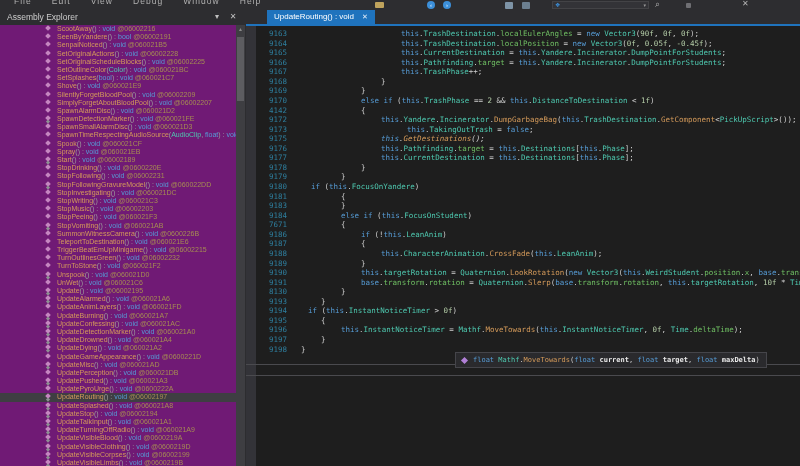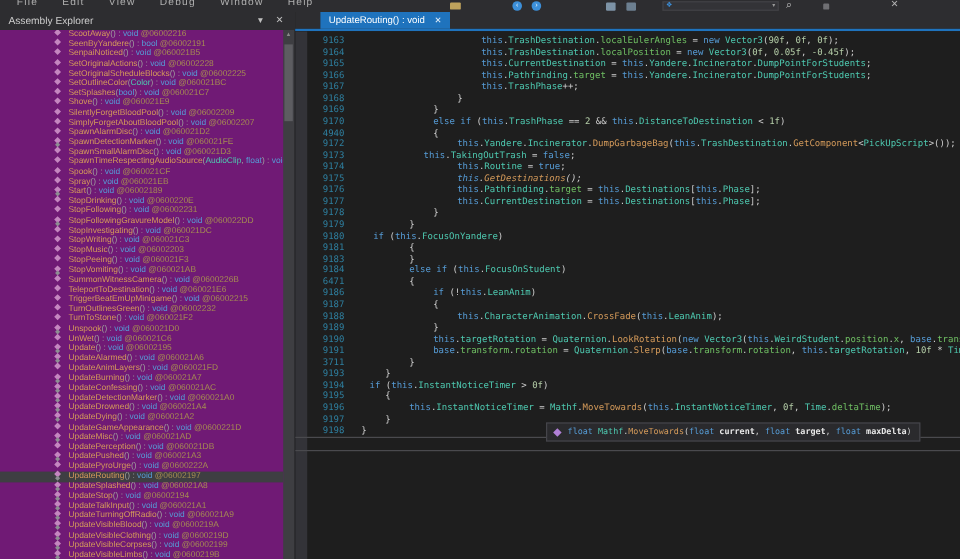--- a/index.html
+++ b/index.html
@@ -164,41 +164,40 @@
     <div class="curline"></div>
     <div class="lines">
         <div class="cline"><span class="gut">9163</span><span class="ctext" style="padding-left: 114px;"><span class="k">this</span><span class="p">.</span><span class="m">TrashDestination</span><span class="p">.</span><span class="f">localEulerAngles</span><span class="p"> = </span><span class="k">new</span><span class="p"> </span><span class="t">Vector3</span><span class="p">(</span><span class="n">90f</span><span class="p">, </span><span class="n">0f</span><span class="p">, </span><span class="n">0f</span><span class="p">);</span></span></div>
         <div class="cline"><span class="gut">9164</span><span class="ctext" style="padding-left: 114px;"><span class="k">this</span><span class="p">.</span><span class="m">TrashDestination</span><span class="p">.</span><span class="f">localPosition</span><span class="p"> = </span><span class="k">new</span><span class="p"> </span><span class="t">Vector3</span><span class="p">(</span><span class="n">0f</span><span class="p">, </span><span class="n">0.05f</span><span class="p">, </span><span class="n">-0.45f</span><span class="p">);</span></span></div>
         <div class="cline"><span class="gut">9165</span><span class="ctext" style="padding-left: 114px;"><span class="k">this</span><span class="p">.</span><span class="m">CurrentDestination</span><span class="p"> = </span><span class="k">this</span><span class="p">.</span><span class="m">Yandere</span><span class="p">.</span><span class="m">Incinerator</span><span class="p">.</span><span class="m">DumpPointForStudents</span><span class="p">;</span></span></div>
         <div class="cline"><span class="gut">9166</span><span class="ctext" style="padding-left: 114px;"><span class="k">this</span><span class="p">.</span><span class="m">Pathfinding</span><span class="p">.</span><span class="f">target</span><span class="p"> = </span><span class="k">this</span><span class="p">.</span><span class="m">Yandere</span><span class="p">.</span><span class="m">Incinerator</span><span class="p">.</span><span class="m">DumpPointForStudents</span><span class="p">;</span></span></div>
         <div class="cline"><span class="gut">9167</span><span class="ctext" style="padding-left: 114px;"><span class="k">this</span><span class="p">.</span><span class="m">TrashPhase</span><span class="p">++;</span></span></div>
         <div class="cline"><span class="gut">9168</span><span class="ctext" style="padding-left: 94px;"><span class="p">}</span></span></div>
         <div class="cline"><span class="gut">9169</span><span class="ctext" style="padding-left: 74px;"><span class="p">}</span></span></div>
         <div class="cline"><span class="gut">9170</span><span class="ctext" style="padding-left: 74px;"><span class="k">else</span><span class="p"> </span><span class="k">if</span><span class="p"> (</span><span class="k">this</span><span class="p">.</span><span class="m">TrashPhase</span><span class="p"> == </span><span class="n">2</span><span class="p"> &amp;&amp; </span><span class="k">this</span><span class="p">.</span><span class="m">DistanceToDestination</span><span class="p"> &lt; </span><span class="n">1f</span><span class="p">)</span></span></div>
-        <div class="cline"><span class="gut">4940</span><span class="ctext" style="padding-left: 74px;"><span class="p">{</span></span></div>
+        <div class="cline"><span class="gut">4142</span><span class="ctext" style="padding-left: 74px;"><span class="p">{</span></span></div>
         <div class="cline"><span class="gut">9172</span><span class="ctext" style="padding-left: 94px;"><span class="k">this</span><span class="p">.</span><span class="m">Yandere</span><span class="p">.</span><span class="m">Incinerator</span><span class="p">.</span><span class="o">DumpGarbageBag</span><span class="p">(</span><span class="k">this</span><span class="p">.</span><span class="m">TrashDestination</span><span class="p">.</span><span class="o">GetComponent</span><span class="p">&lt;</span><span class="t">PickUpScript</span><span class="p">&gt;());</span></span></div>
-        <div class="cline"><span class="gut">9173</span><span class="ctext" style="padding-left: 66px;"><span class="k">this</span><span class="p">.</span><span class="m">TakingOutTrash</span><span class="p"> = </span><span class="k">false</span><span class="p">;</span></span></div>
-        <div class="cline"><span class="gut">9174</span><span class="ctext" style="padding-left: 94px;"><span class="k">this</span><span class="p">.</span><span class="m">Routine</span><span class="p"> = </span><span class="k">true</span><span class="p">;</span></span></div>
+        <div class="cline"><span class="gut">9173</span><span class="ctext" style="padding-left: 120px;"><span class="k">this</span><span class="p">.</span><span class="m">TakingOutTrash</span><span class="p"> = </span><span class="k">false</span><span class="p">;</span></span></div>
         <div class="cline"><span class="gut">9175</span><span class="ctext" style="padding-left: 94px; font-style: italic;"><span class="k">this</span><span class="p">.</span><span class="o">GetDestinations</span><span class="p">();</span></span></div>
         <div class="cline"><span class="gut">9176</span><span class="ctext" style="padding-left: 94px;"><span class="k">this</span><span class="p">.</span><span class="m">Pathfinding</span><span class="p">.</span><span class="f">target</span><span class="p"> = </span><span class="k">this</span><span class="p">.</span><span class="m">Destinations</span><span class="p">[</span><span class="k">this</span><span class="p">.</span><span class="m">Phase</span><span class="p">];</span></span></div>
         <div class="cline"><span class="gut">9177</span><span class="ctext" style="padding-left: 94px;"><span class="k">this</span><span class="p">.</span><span class="m">CurrentDestination</span><span class="p"> = </span><span class="k">this</span><span class="p">.</span><span class="m">Destinations</span><span class="p">[</span><span class="k">this</span><span class="p">.</span><span class="m">Phase</span><span class="p">];</span></span></div>
         <div class="cline"><span class="gut">9178</span><span class="ctext" style="padding-left: 74px;"><span class="p">}</span></span></div>
         <div class="cline"><span class="gut">9179</span><span class="ctext" style="padding-left: 54px;"><span class="p">}</span></span></div>
         <div class="cline"><span class="gut">9180</span><span class="ctext" style="padding-left: 24px;"><span class="k">if</span><span class="p"> (</span><span class="k">this</span><span class="p">.</span><span class="m">FocusOnYandere</span><span class="p">)</span></span></div>
         <div class="cline"><span class="gut">9181</span><span class="ctext" style="padding-left: 54px;"><span class="p">{</span></span></div>
         <div class="cline"><span class="gut">9183</span><span class="ctext" style="padding-left: 54px;"><span class="p">}</span></span></div>
         <div class="cline"><span class="gut">9184</span><span class="ctext" style="padding-left: 54px;"><span class="k">else</span><span class="p"> </span><span class="k">if</span><span class="p"> (</span><span class="k">this</span><span class="p">.</span><span class="m">FocusOnStudent</span><span class="p">)</span></span></div>
-        <div class="cline"><span class="gut">6471</span><span class="ctext" style="padding-left: 54px;"><span class="p">{</span></span></div>
+        <div class="cline"><span class="gut">7671</span><span class="ctext" style="padding-left: 54px;"><span class="p">{</span></span></div>
         <div class="cline"><span class="gut">9186</span><span class="ctext" style="padding-left: 74px;"><span class="k">if</span><span class="p"> (!</span><span class="k">this</span><span class="p">.</span><span class="m">LeanAnim</span><span class="p">)</span></span></div>
         <div class="cline"><span class="gut">9187</span><span class="ctext" style="padding-left: 74px;"><span class="p">{</span></span></div>
         <div class="cline"><span class="gut">9188</span><span class="ctext" style="padding-left: 94px;"><span class="k">this</span><span class="p">.</span><span class="m">CharacterAnimation</span><span class="p">.</span><span class="o">CrossFade</span><span class="p">(</span><span class="k">this</span><span class="p">.</span><span class="m">LeanAnim</span><span class="p">);</span></span></div>
         <div class="cline"><span class="gut">9189</span><span class="ctext" style="padding-left: 74px;"><span class="p">}</span></span></div>
         <div class="cline"><span class="gut">9190</span><span class="ctext" style="padding-left: 74px;"><span class="k">this</span><span class="p">.</span><span class="m">targetRotation</span><span class="p"> = </span><span class="t">Quaternion</span><span class="p">.</span><span class="o">LookRotation</span><span class="p">(</span><span class="k">new</span><span class="p"> </span><span class="t">Vector3</span><span class="p">(</span><span class="k">this</span><span class="p">.</span><span class="m">WeirdStudent</span><span class="p">.</span><span class="f">position</span><span class="p">.</span><span class="f">x</span><span class="p">, </span><span class="k">base</span><span class="p">.</span><span class="f">transform</span></span></div>
         <div class="cline"><span class="gut">9191</span><span class="ctext" style="padding-left: 74px;"><span class="k">base</span><span class="p">.</span><span class="f">transform</span><span class="p">.</span><span class="f">rotation</span><span class="p"> = </span><span class="t">Quaternion</span><span class="p">.</span><span class="o">Slerp</span><span class="p">(</span><span class="k">base</span><span class="p">.</span><span class="f">transform</span><span class="p">.</span><span class="f">rotation</span><span class="p">, </span><span class="k">this</span><span class="p">.</span><span class="m">targetRotation</span><span class="p">, </span><span class="n">10f</span><span class="p"> * </span><span class="t">Time</span><span class="p">.</span></span></div>
-        <div class="cline"><span class="gut">3711</span><span class="ctext" style="padding-left: 54px;"><span class="p">}</span></span></div>
+        <div class="cline"><span class="gut">8130</span><span class="ctext" style="padding-left: 54px;"><span class="p">}</span></span></div>
         <div class="cline"><span class="gut">9193</span><span class="ctext" style="padding-left: 34px;"><span class="p">}</span></span></div>
         <div class="cline"><span class="gut">9194</span><span class="ctext" style="padding-left: 21px;"><span class="k">if</span><span class="p"> (</span><span class="k">this</span><span class="p">.</span><span class="m">InstantNoticeTimer</span><span class="p"> &gt; </span><span class="n">0f</span><span class="p">)</span></span></div>
         <div class="cline"><span class="gut">9195</span><span class="ctext" style="padding-left: 34px;"><span class="p">{</span></span></div>
         <div class="cline"><span class="gut">9196</span><span class="ctext" style="padding-left: 54px;"><span class="k">this</span><span class="p">.</span><span class="m">InstantNoticeTimer</span><span class="p"> = </span><span class="t">Mathf</span><span class="p">.</span><span class="o">MoveTowards</span><span class="p">(</span><span class="k">this</span><span class="p">.</span><span class="m">InstantNoticeTimer</span><span class="p">, </span><span class="n">0f</span><span class="p">, </span><span class="t">Time</span><span class="p">.</span><span class="f">deltaTime</span><span class="p">);</span></span></div>
         <div class="cline"><span class="gut">9197</span><span class="ctext" style="padding-left: 34px;"><span class="p">}</span></span></div>
         <div class="cline"><span class="gut">9198</span><span class="ctext" style="padding-left: 14px;"><span class="p">}</span></span></div>
       </div>
     <div class="tooltip">
       <span class="ttic"></span>
       <span><span class="k">float</span><span class="p"> </span><span class="t">Mathf</span><span class="p">.</span><span class="o">MoveTowards</span><span class="p">(</span><span class="k">float</span><span class="p"> </span><span class="b">current</span><span class="p">, </span><span class="k">float</span><span class="p"> </span><span class="b">target</span><span class="p">, </span><span class="k">float</span><span class="p"> </span><span class="b">maxDelta</span><span class="p">)</span></span>

